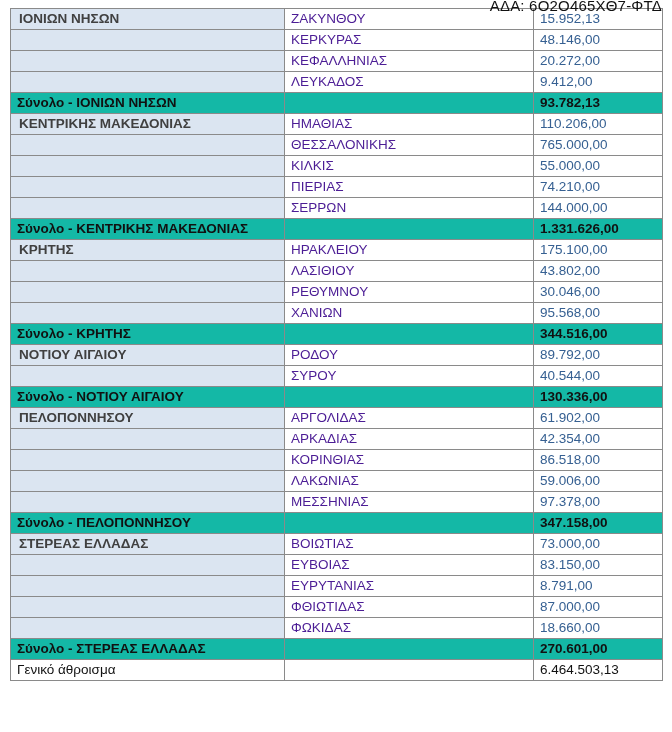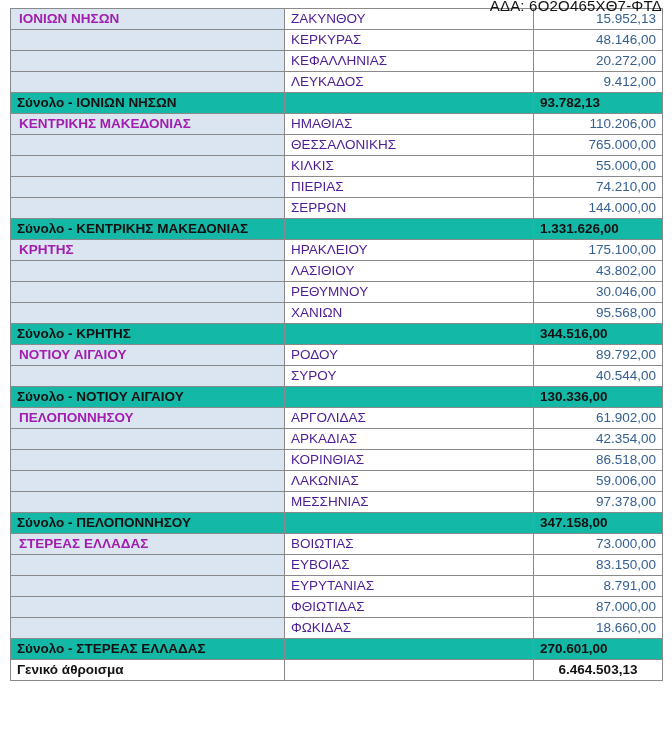--- a/index.html
+++ b/index.html
@@ -1,27 +1,27 @@
 <!DOCTYPE html>
 <html><head>
 <meta charset="utf-8">
 <style>
   html, body { margin: 0; padding: 0; background: #ffffff; }
   body { width: 672px; height: 732px; position: relative; overflow: hidden; font-family: "Liberation Sans", sans-serif; }
   .ada { position: absolute; top: -3px; right: 10px; font-family: "Liberation Sans", sans-serif; font-size: 15px; color: #111; letter-spacing: 0.2px; z-index: 2; }
   table { position: absolute; left: 10px; top: 8px; border-collapse: collapse; table-layout: fixed; width: 652px; }
   col.c1 { width: 274px; } col.c2 { width: 249px; } col.c3 { width: 129px; }
   td { border: 1px solid #8a8a8a; height: 20px; padding: 0 6px; font-size: 13.5px; line-height: 20px; white-space: nowrap; overflow: hidden; }
-  td.region { background: #dbe5f1; font-weight: bold; color: #a21caf; padding-left: 8px; }
+  td.region { background: #dbe5f1; font-weight: bold; color: #404040; padding-left: 8px; }
   td.pref { background: #ffffff; color: #4c1d95; }
-  td.val { background: #ffffff; color: #366092; text-align: right; padding-right: 6px; }
+  td.val { background: #ffffff; color: #366092; text-align: left; padding-right: 6px; }
   tr.total td { background: #14b8a6; font-weight: bold; color: #111; }
   tr.total td.val { text-align: left; }
-  tr.grand td { background: #ffffff; font-weight: bold; color: #111; }
-  tr.grand td.val { text-align: center; }
+  tr.grand td { background: #ffffff; font-weight: normal; color: #111; }
+  tr.grand td.val { text-align: left; }
 </style>
 </head>
 <body>
 
 <div class="ada">ΑΔΑ: 6Ο2Ο465ΧΘ7-ΦΤΔ</div>
 
 <table>
   <colgroup>
       <col class="c1">
       <col class="c2">

